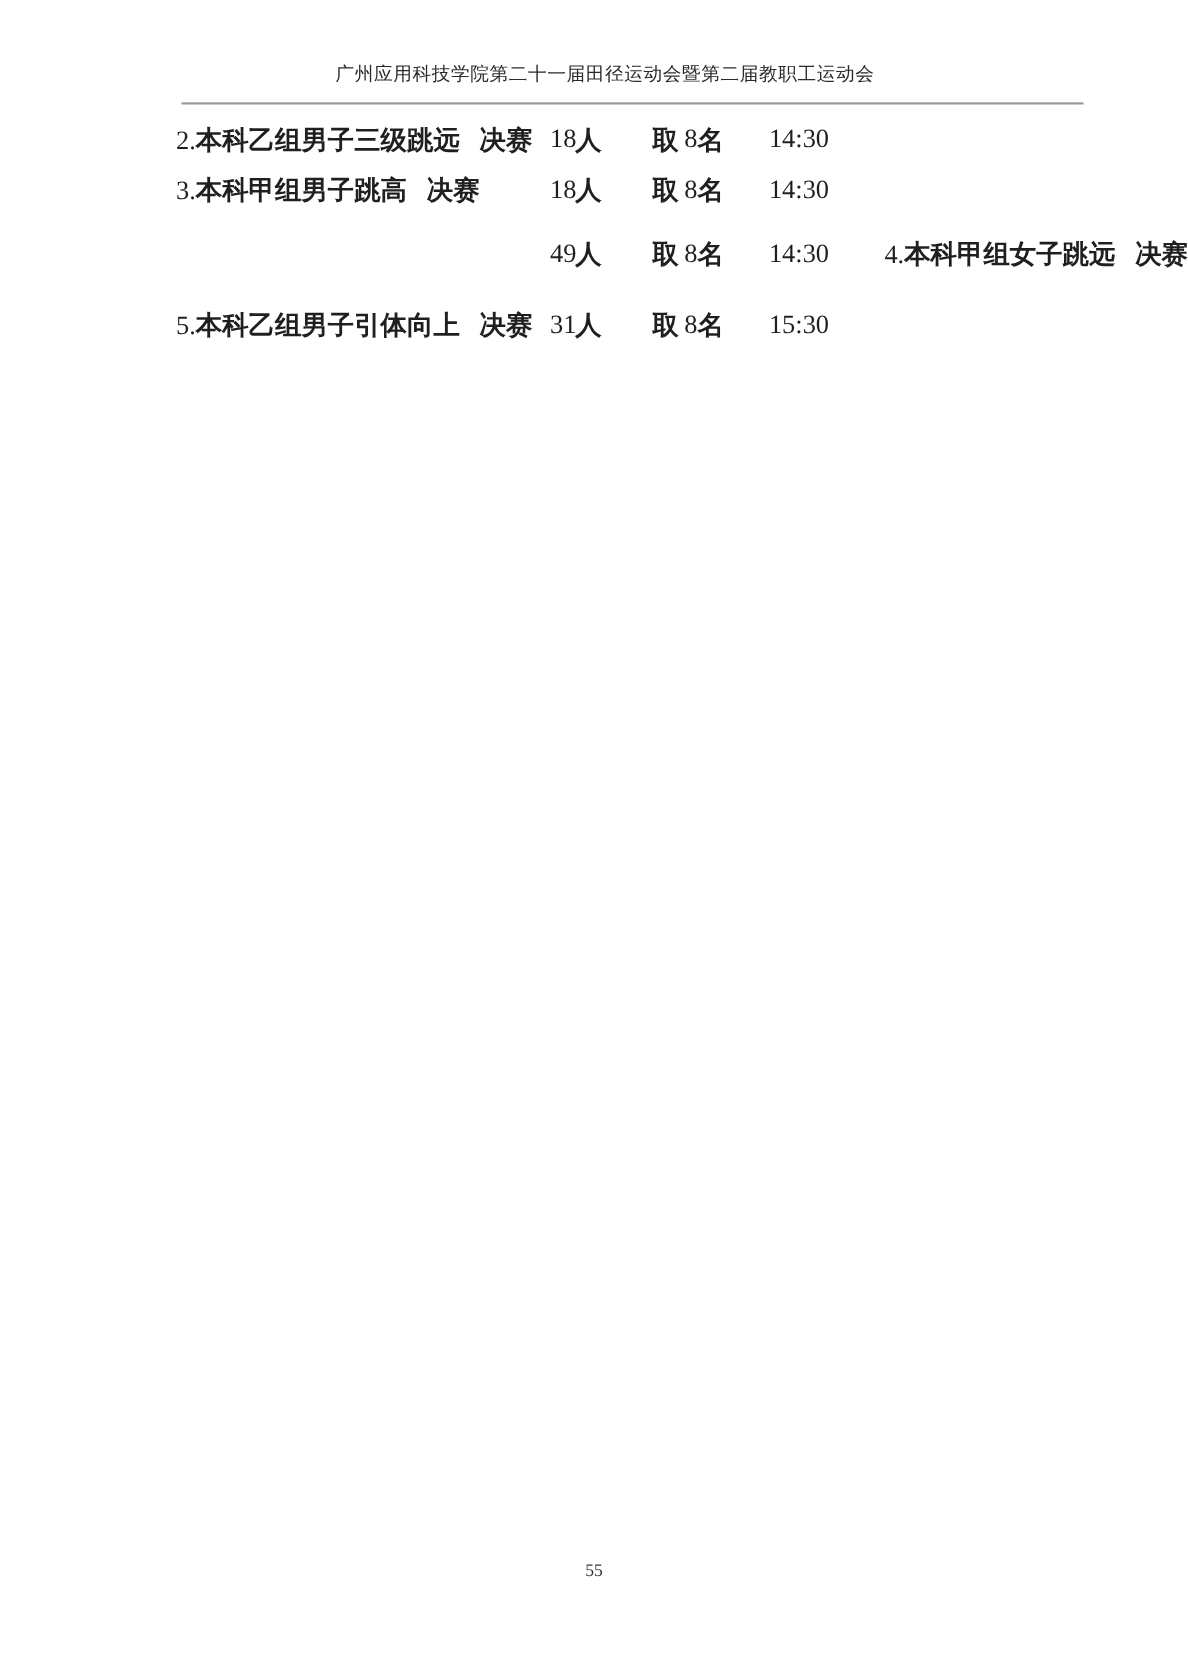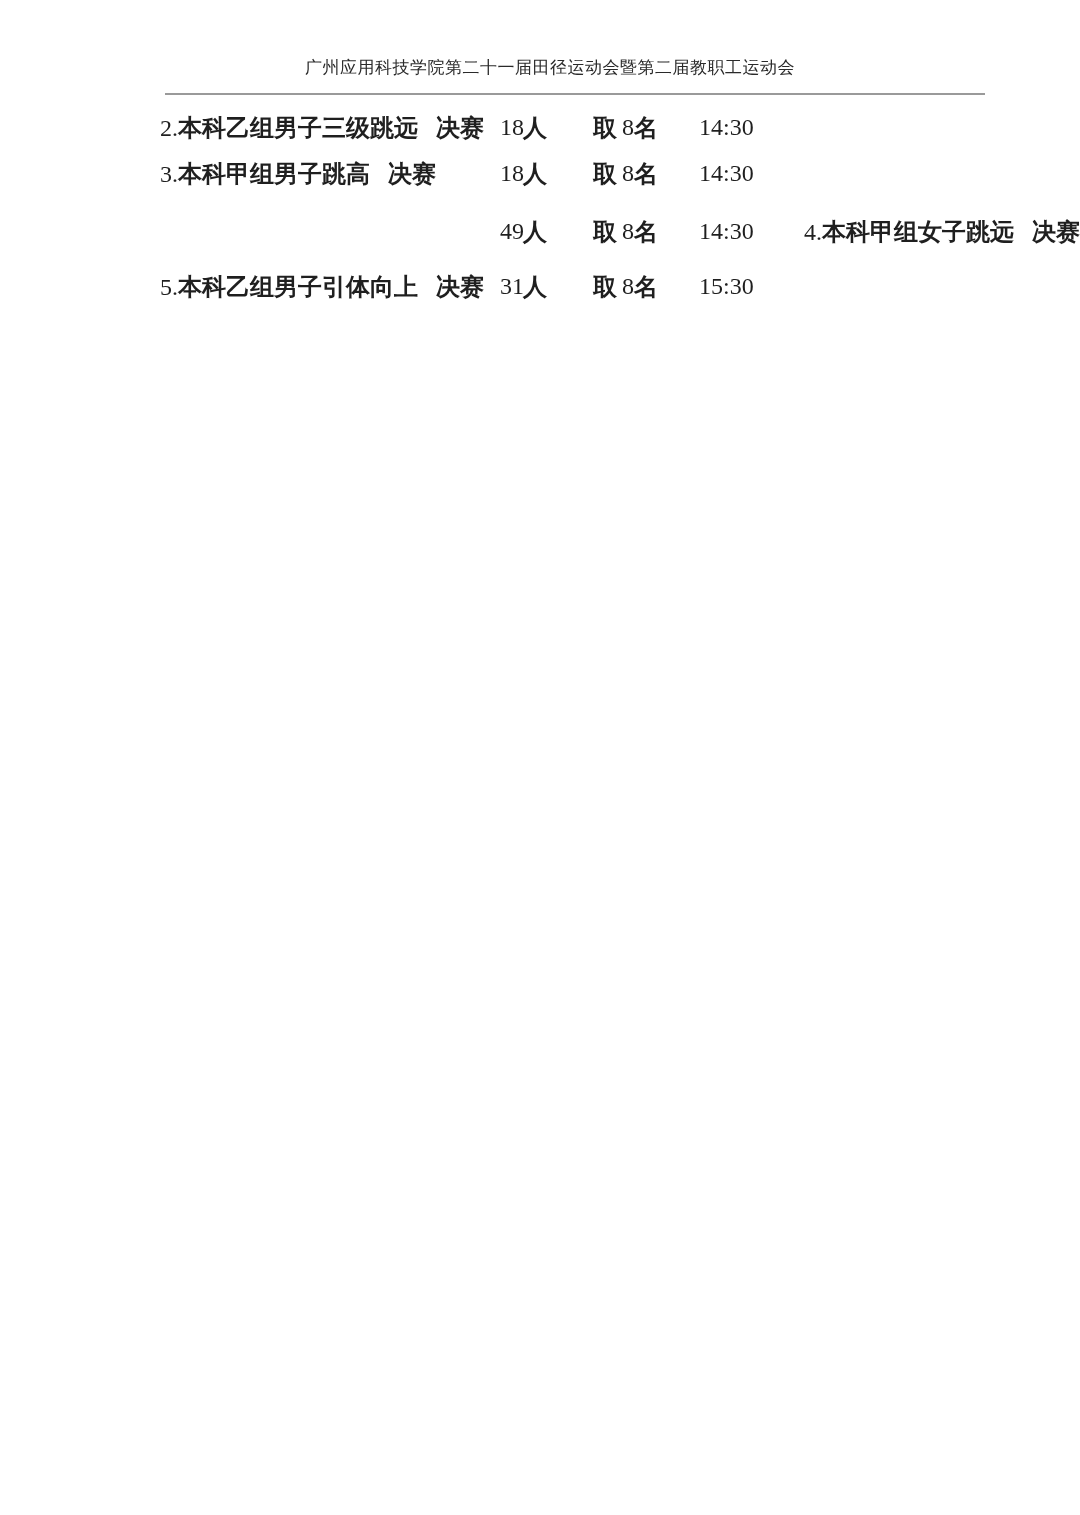--- a/index.html
+++ b/index.html
@@ -24,21 +24,21 @@
   .header-rule {
     margin:13px 0 0 145px;
     width:820px; height:0;
     border-top:2.5px solid #9a9a9a;
   }
 
   
   .section.s2 { margin-top:20px; }
   .section.s3 { margin-top:0; }
   .section.s4 { margin-top:12px;text-align:right; }
-  .section.s5 { }
+  .section.s5 { margin-top:10px; }
   .heading {
     position:relative;
     margin-left:140px;
     height:25px; line-height:25px;
     font-size:24px;
     margin-bottom:3px;
     white-space:nowrap;
   }
   .hei { font-family:"Liberation Sans","DejaVu Sans",sans-serif; font-weight:700; }
   .heading .num { font-weight:400; }
@@ -89,13 +89,14 @@
         <div class="row"></div>
         <div class="row"></div>
       </section>
       <section class="section s5">
         <div class="heading"><span class="num">5.</span><span class="hei">本科乙组男子引体向上</span><span class="hei round">决赛</span><span class="num pos p-count">31</span><span class="hei pos p-unit">人</span><span class="hei pos p-take">取</span><span class="num pos p-takecount">8</span><span class="hei pos p-takeunit">名</span><span class="num pos p-time">15:30</span></div>
         <div class="row"></div>
         <div class="row"></div>
       </section>
     </div>
 
+  <div class="footer">55</div>
 </div>
 
 </body></html>

